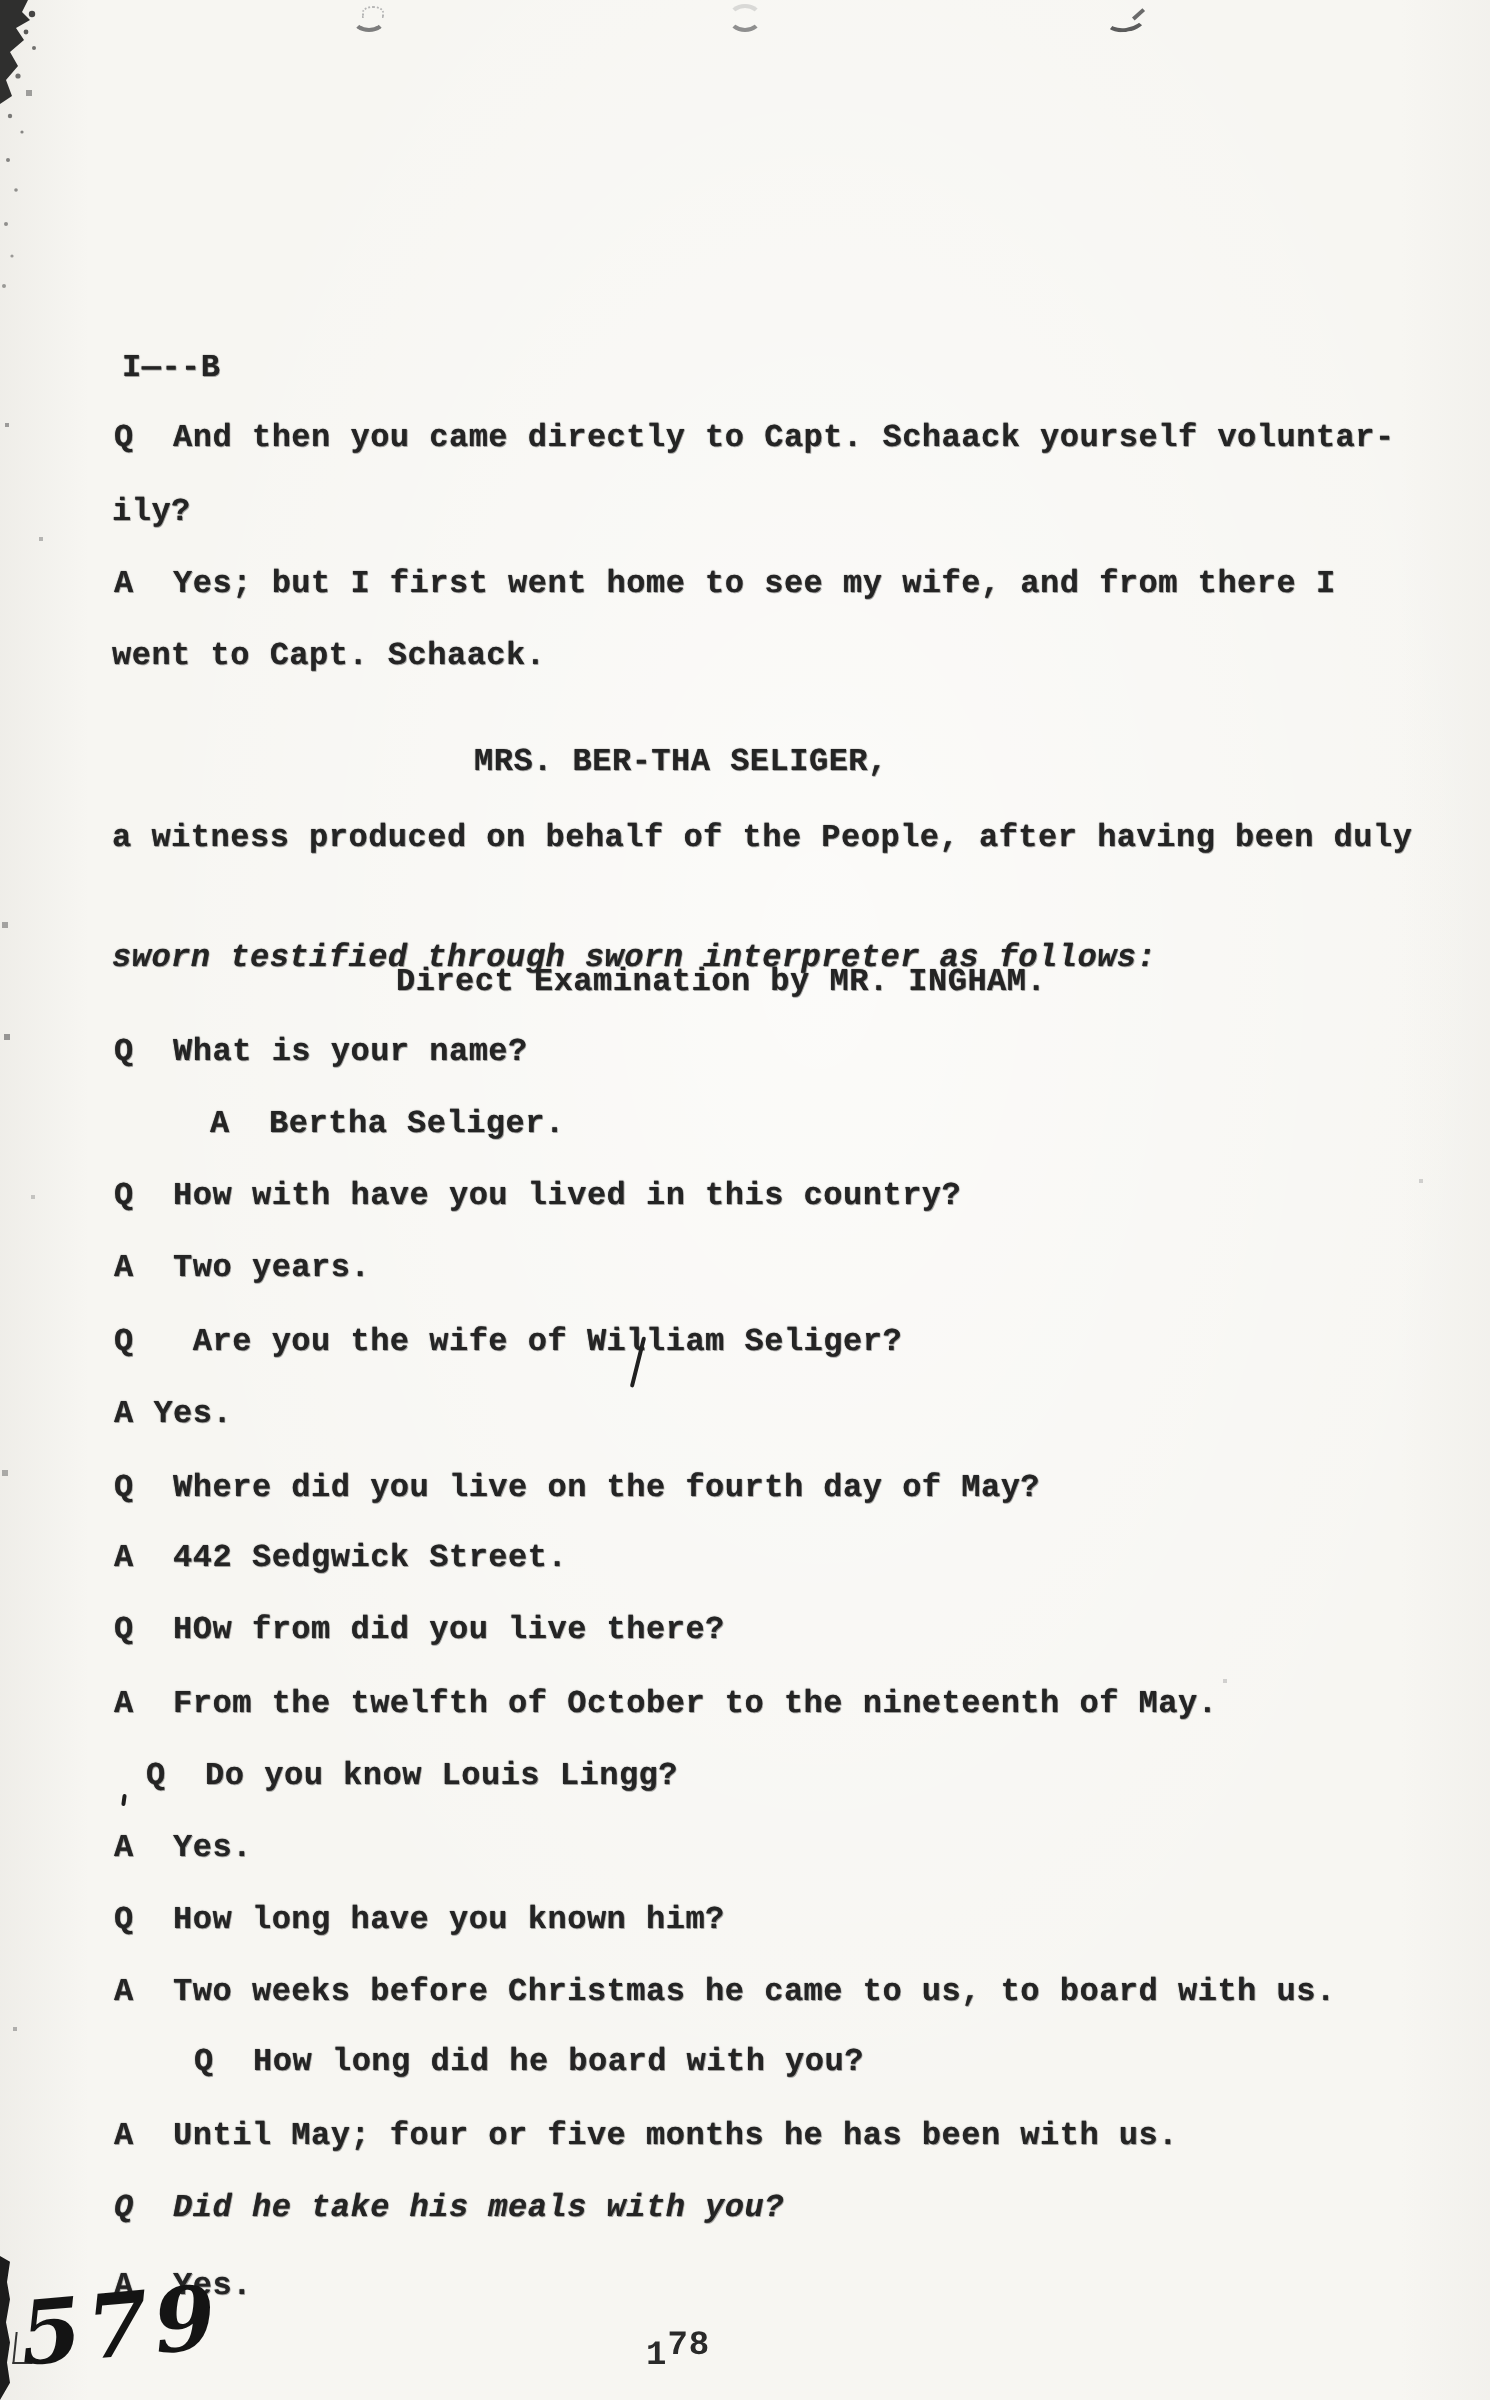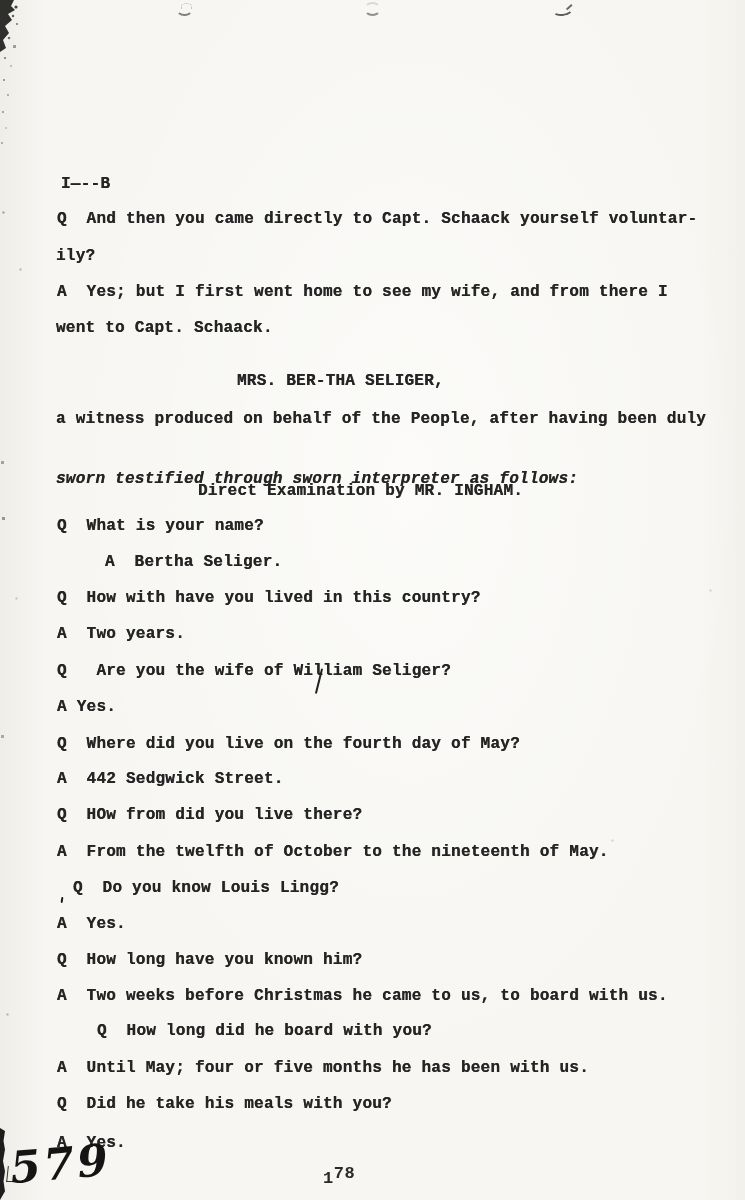--- a/index.html
+++ b/index.html
@@ -156,21 +156,21 @@
       <div class="tline" style="left: 57px; top: 735px;">Q  Where did you live on the fourth day of May?</div>
       <div class="tline" style="left: 57px; top: 770px;">A  442 Sedgwick Street.</div>
       <div class="tline" style="left: 57px; top: 806px;">Q  HOw from did you live there?</div>
       <div class="tline" style="left: 57px; top: 843px;">A  From the twelfth of October to the nineteenth of May.</div>
       <div class="tline" style="left: 57px; top: 879px; margin-left: 16px;">Q  Do you know Louis Lingg?</div>
       <div class="tline" style="left: 57px; top: 915px;">A  Yes.</div>
       <div class="tline" style="left: 57px; top: 951px;">Q  How long have you known him?</div>
       <div class="tline" style="left: 57px; top: 987px;">A  Two weeks before Christmas he came to us, to board with us.</div>
       <div class="tline" style="left: 57px; top: 1022px; margin-left: 40px;">Q  How long did he board with you?</div>
       <div class="tline" style="left: 57px; top: 1059px;">A  Until May; four or five months he has been with us.</div>
-      <div class="tline" style="left: 57px; top: 1095px;">Q  Did he take his meals with you?</div>
+      <div class="tline" style="left: 57px; top: 1095px; font-style: italic;">Q  Did he take his meals with you?</div>
       <div class="tline" style="left: 57px; top: 1134px;">A  Yes.</div>
     </div>
 
   <div class="slash"></div>
   <div class="tick"></div>
   <div class="specks"></div>
 
   <div class="edge-strip"></div>
   <div class="l-mark"></div>
   <div class="handwritten">579</div>

